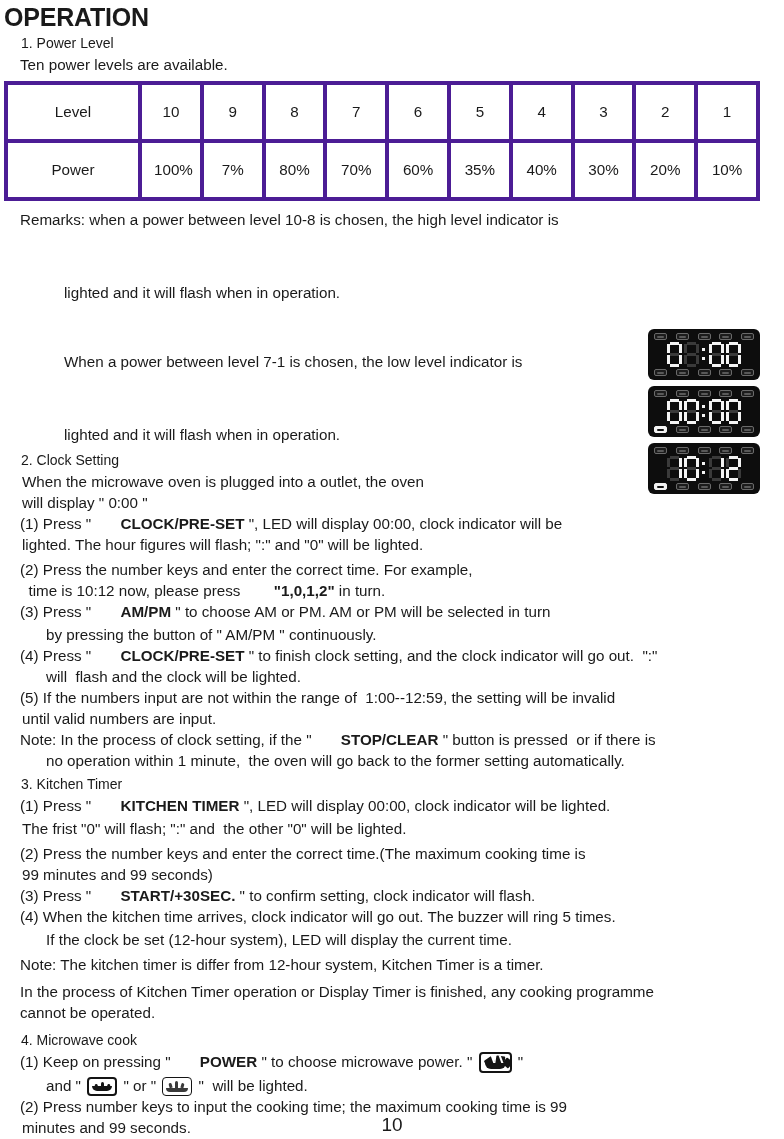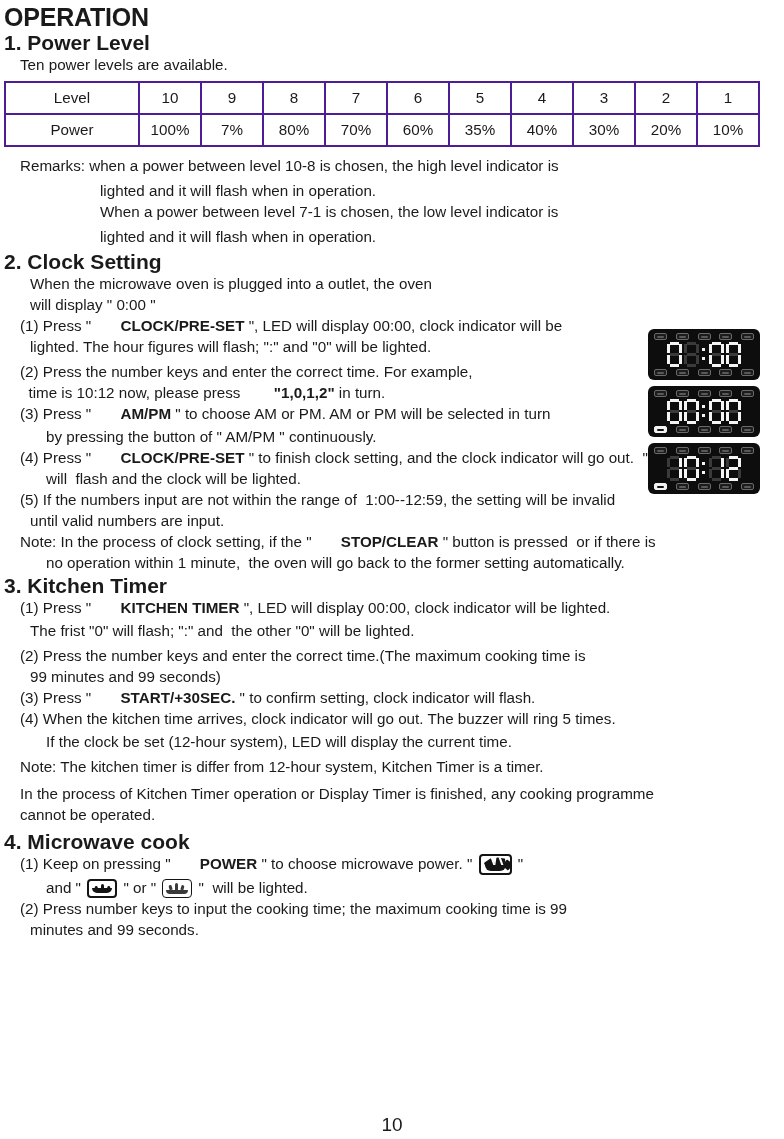--- a/index.html
+++ b/index.html
@@ -20,49 +20,49 @@
   
   .page-title {
     font-size: 25px;
     font-weight: bold;
     letter-spacing: -0.2px;
     margin: 0;
     padding: 2px 8px 0 4px;
     line-height: 30px;
   }
   .section-heading {
-    font-size: 21px;
-    font-weight: bold;
-    padding-left: 4px;
+    font-size: 14px;
+    font-weight: normal;
+    padding-left: 21px;
     line-height: 22px;
   }
   .body-line {
     font-size: 15.2px;
     line-height: 21px;
     padding-left: 20px;
     white-space: pre;
   }
-  .body-line.indent-1 { padding-left: 30px; }
+  .body-line.indent-1 { padding-left: 22px; }
   .body-line.indent-2 { padding-left: 46px; }
-  .body-line.indent-3 { padding-left: 100px; }
+  .body-line.indent-3 { padding-left: 64px; margin-top: 48px; }
   b { font-weight: bold; margin-left: 25px; }
 
   
   .power-table {
     border-collapse: collapse;
     width: 756px;
     margin: 6px 0 0 4px;
     table-layout: fixed;
   }
   .power-table td {
-    border: 2px solid #4c1d95;
+    border: 4px solid #4c1d95;
     text-align: center;
     font-size: 15.2px;
     height: 30px;
-    padding: 0;
+    padding: 12px;
     line-height: 30px;
     white-space: nowrap;
   }
   .power-table td.rowlabel { width: 134px; }
   .power-table td.datacell { width: auto; }
   .power-table tr.display-row td.datacell { vertical-align: middle; }
   .power-table tr.display-row td.shift-up { line-height: 24px; vertical-align: top; }
 
   
   .led-stack {

